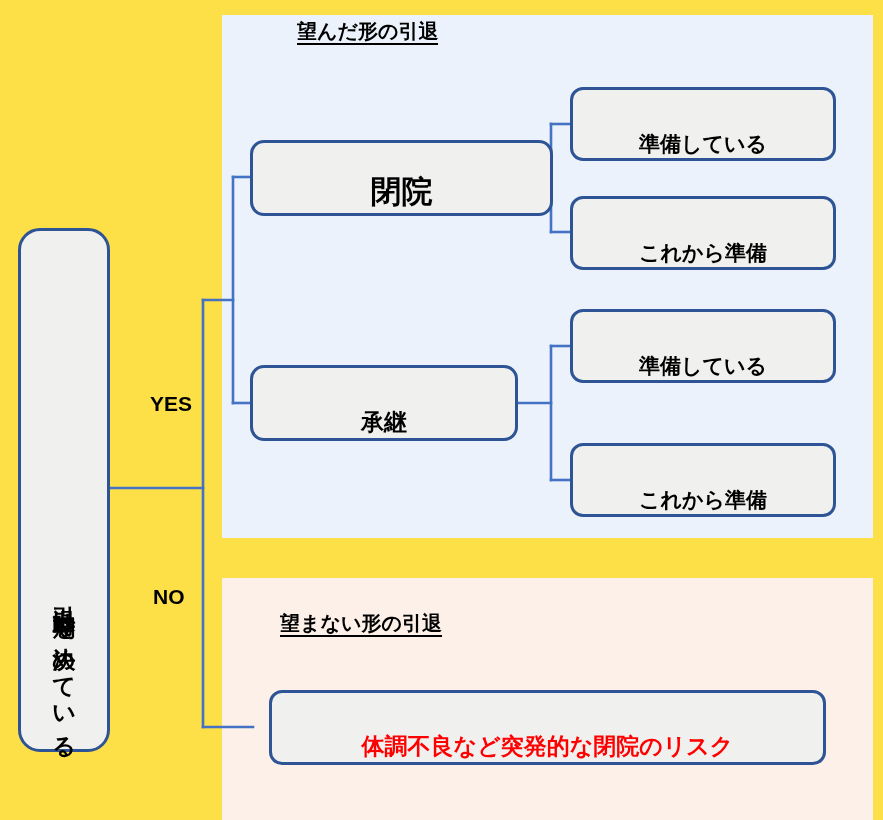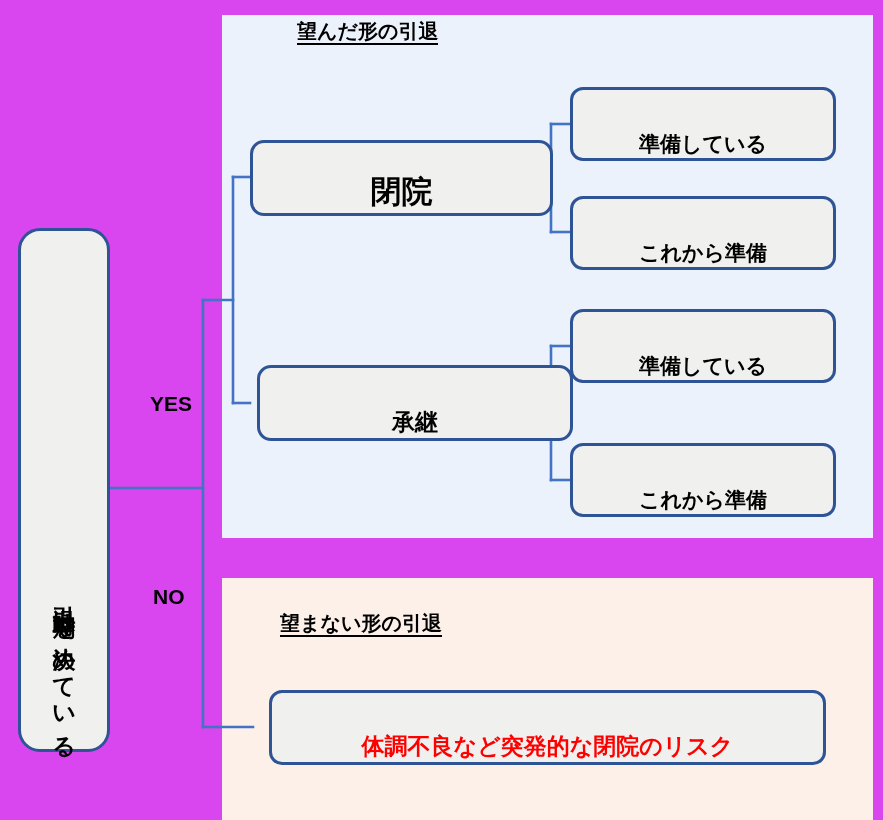--- a/index.html
+++ b/index.html
@@ -7,21 +7,21 @@
     padding: 0;
     background: #ffffff;
   }
   body {
     font-family: "Liberation Sans", "DejaVu Sans", sans-serif;
   }
   #canvas {
     position: relative;
     width: 883px;
     height: 820px;
-    background: #d946ef;
+    background: #fde047;
     overflow: hidden;
   }
 
   
   .panel {
     position: absolute;
     box-sizing: border-box;
   }
   #panel-desired {
     left: 222px;
@@ -81,21 +81,21 @@
   #node-root .vtext {
     writing-mode: vertical-rl;
     text-orientation: upright;
     letter-spacing: 3px;
     font-weight: 700;
     font-size: 23px;
   }
 
   
   #node-heiin   { left: 250px; top: 140px; width: 303px; height: 76px; font-size: 31px; }
-  #node-shokei  { left: 250px; top: 365px; width: 316px; height: 76px; font-size: 23px; margin-left: 7px; }
+  #node-shokei  { left: 250px; top: 365px; width: 268px; height: 76px; font-size: 23px; }
 
   
   .leaf { left: 570px; width: 266px; height: 74px; font-size: 21px; border-radius: 13px; }
   #node-heiin-prep    { top: 87px;  }
   #node-heiin-future  { top: 196px; }
   #node-shokei-prep   { top: 309px; }
   #node-shokei-future { top: 443px; }
 
   
   #node-risk {

